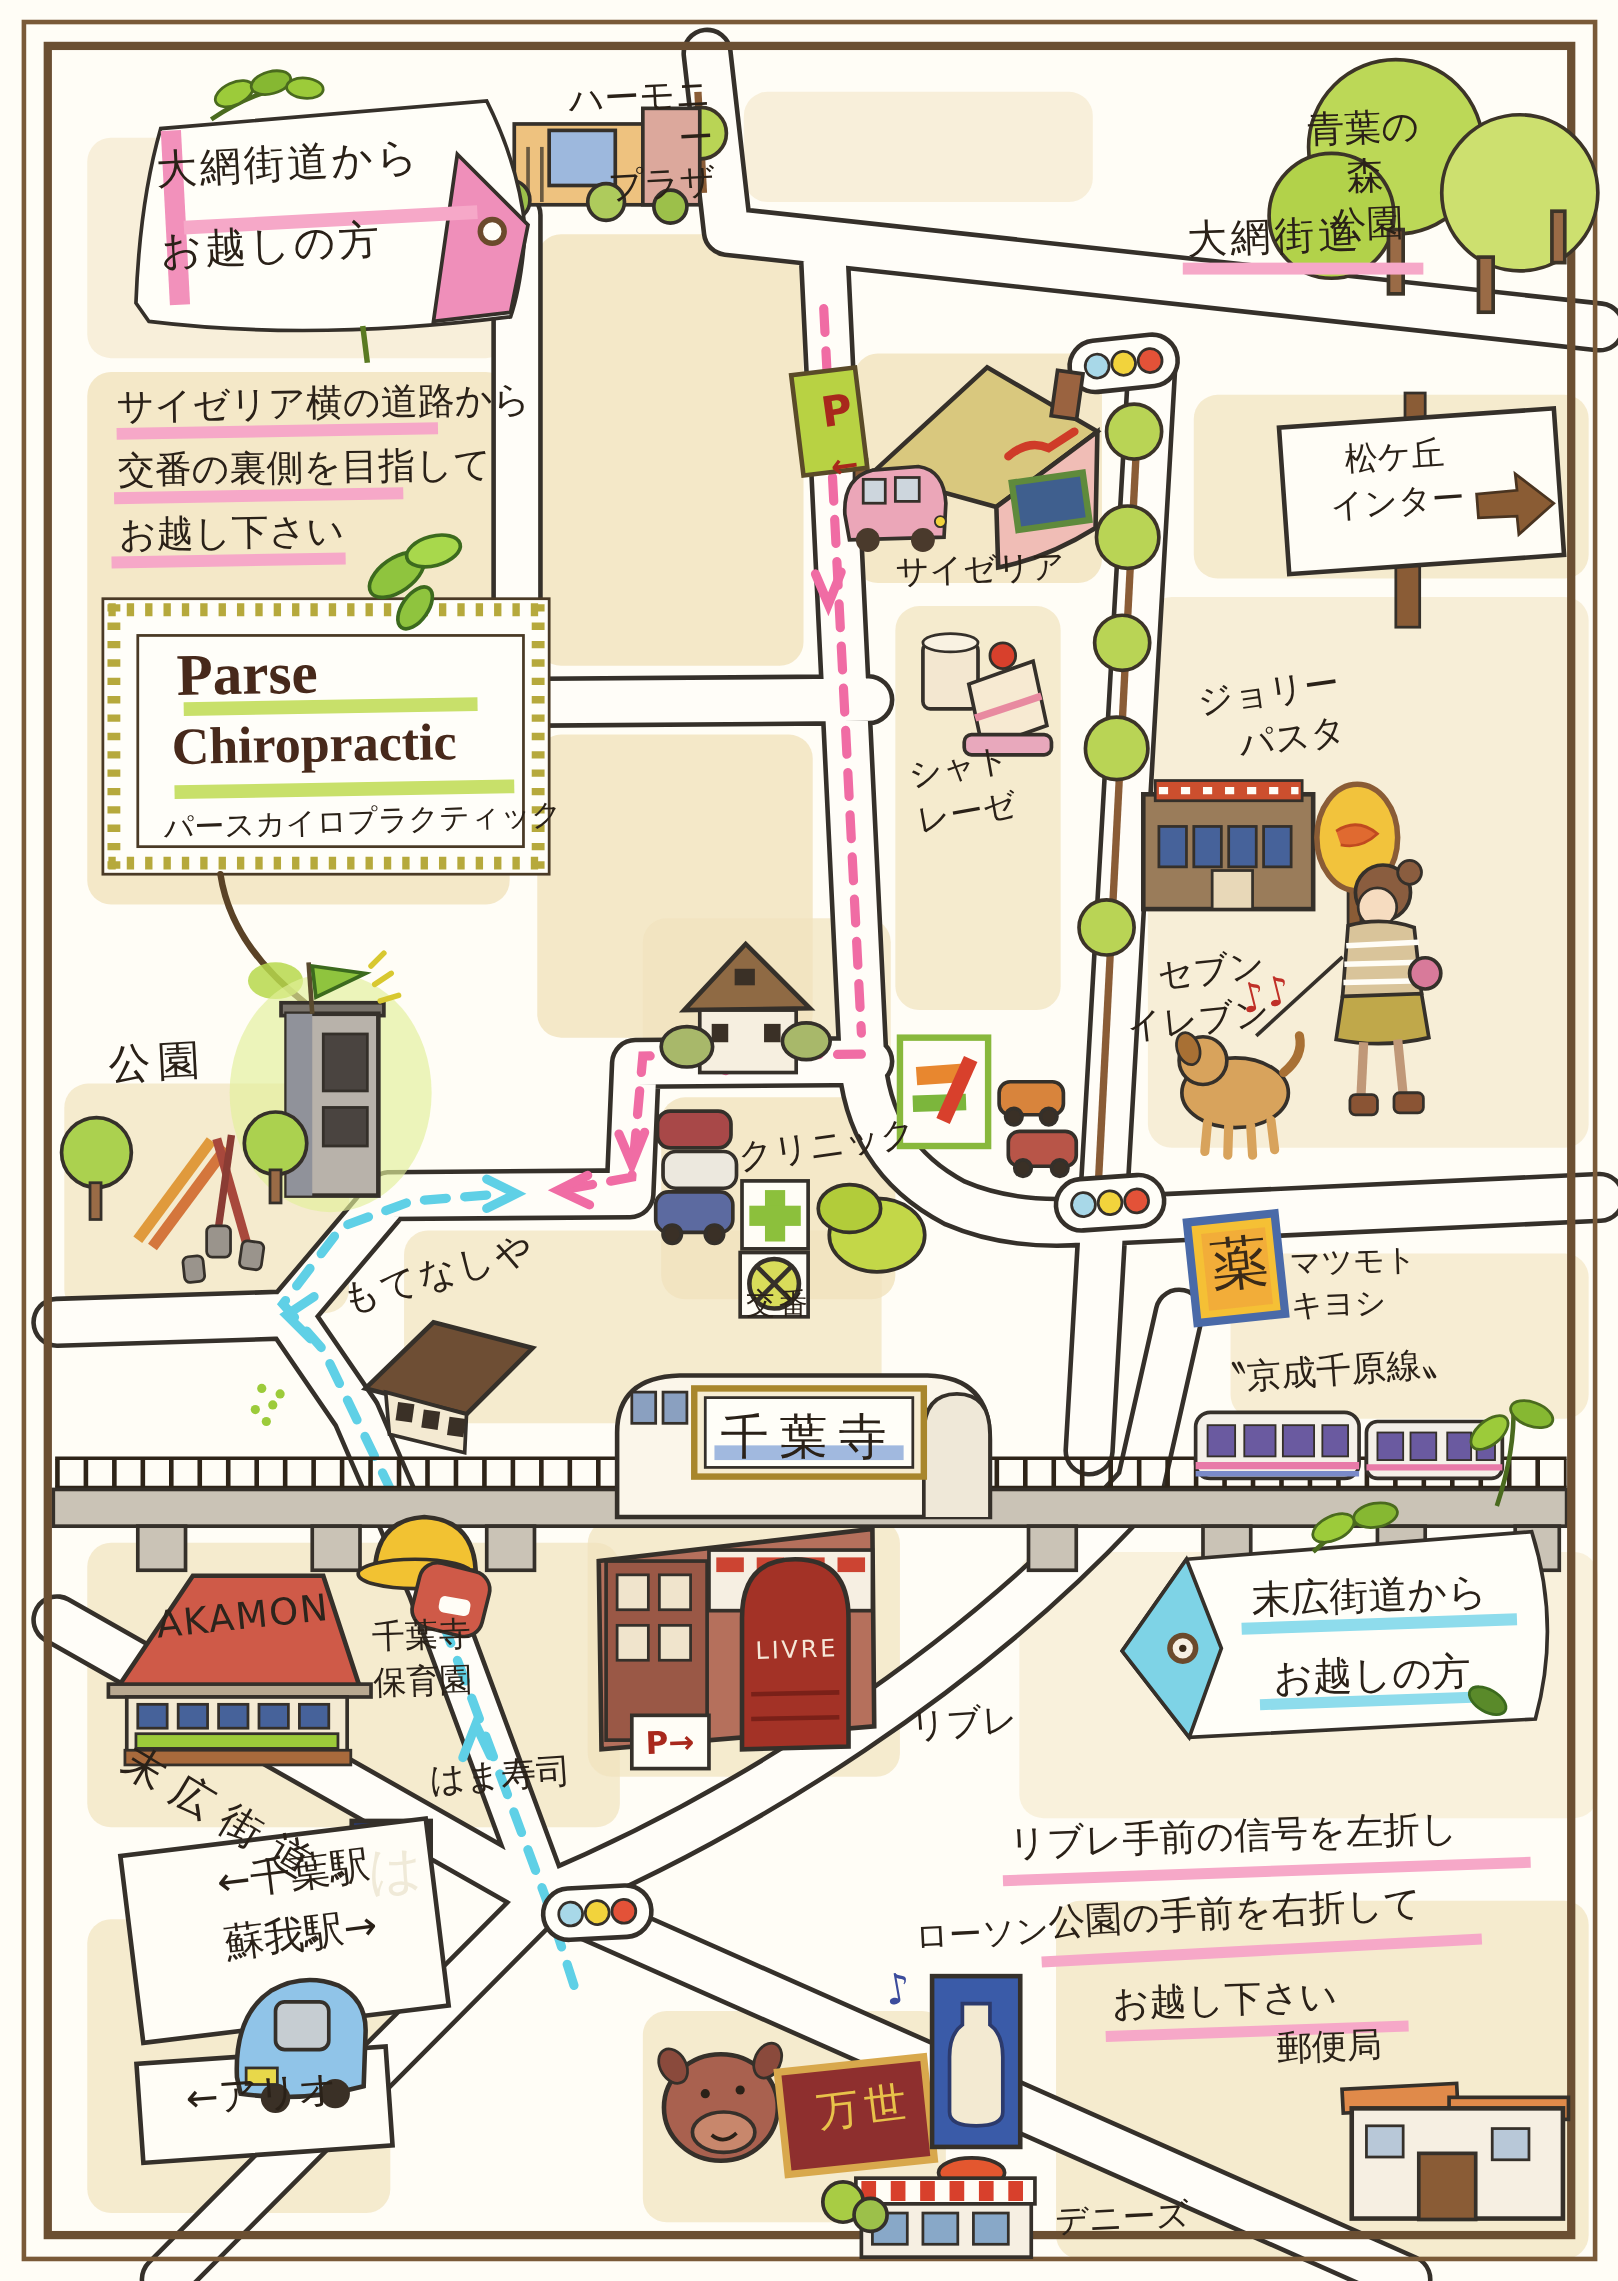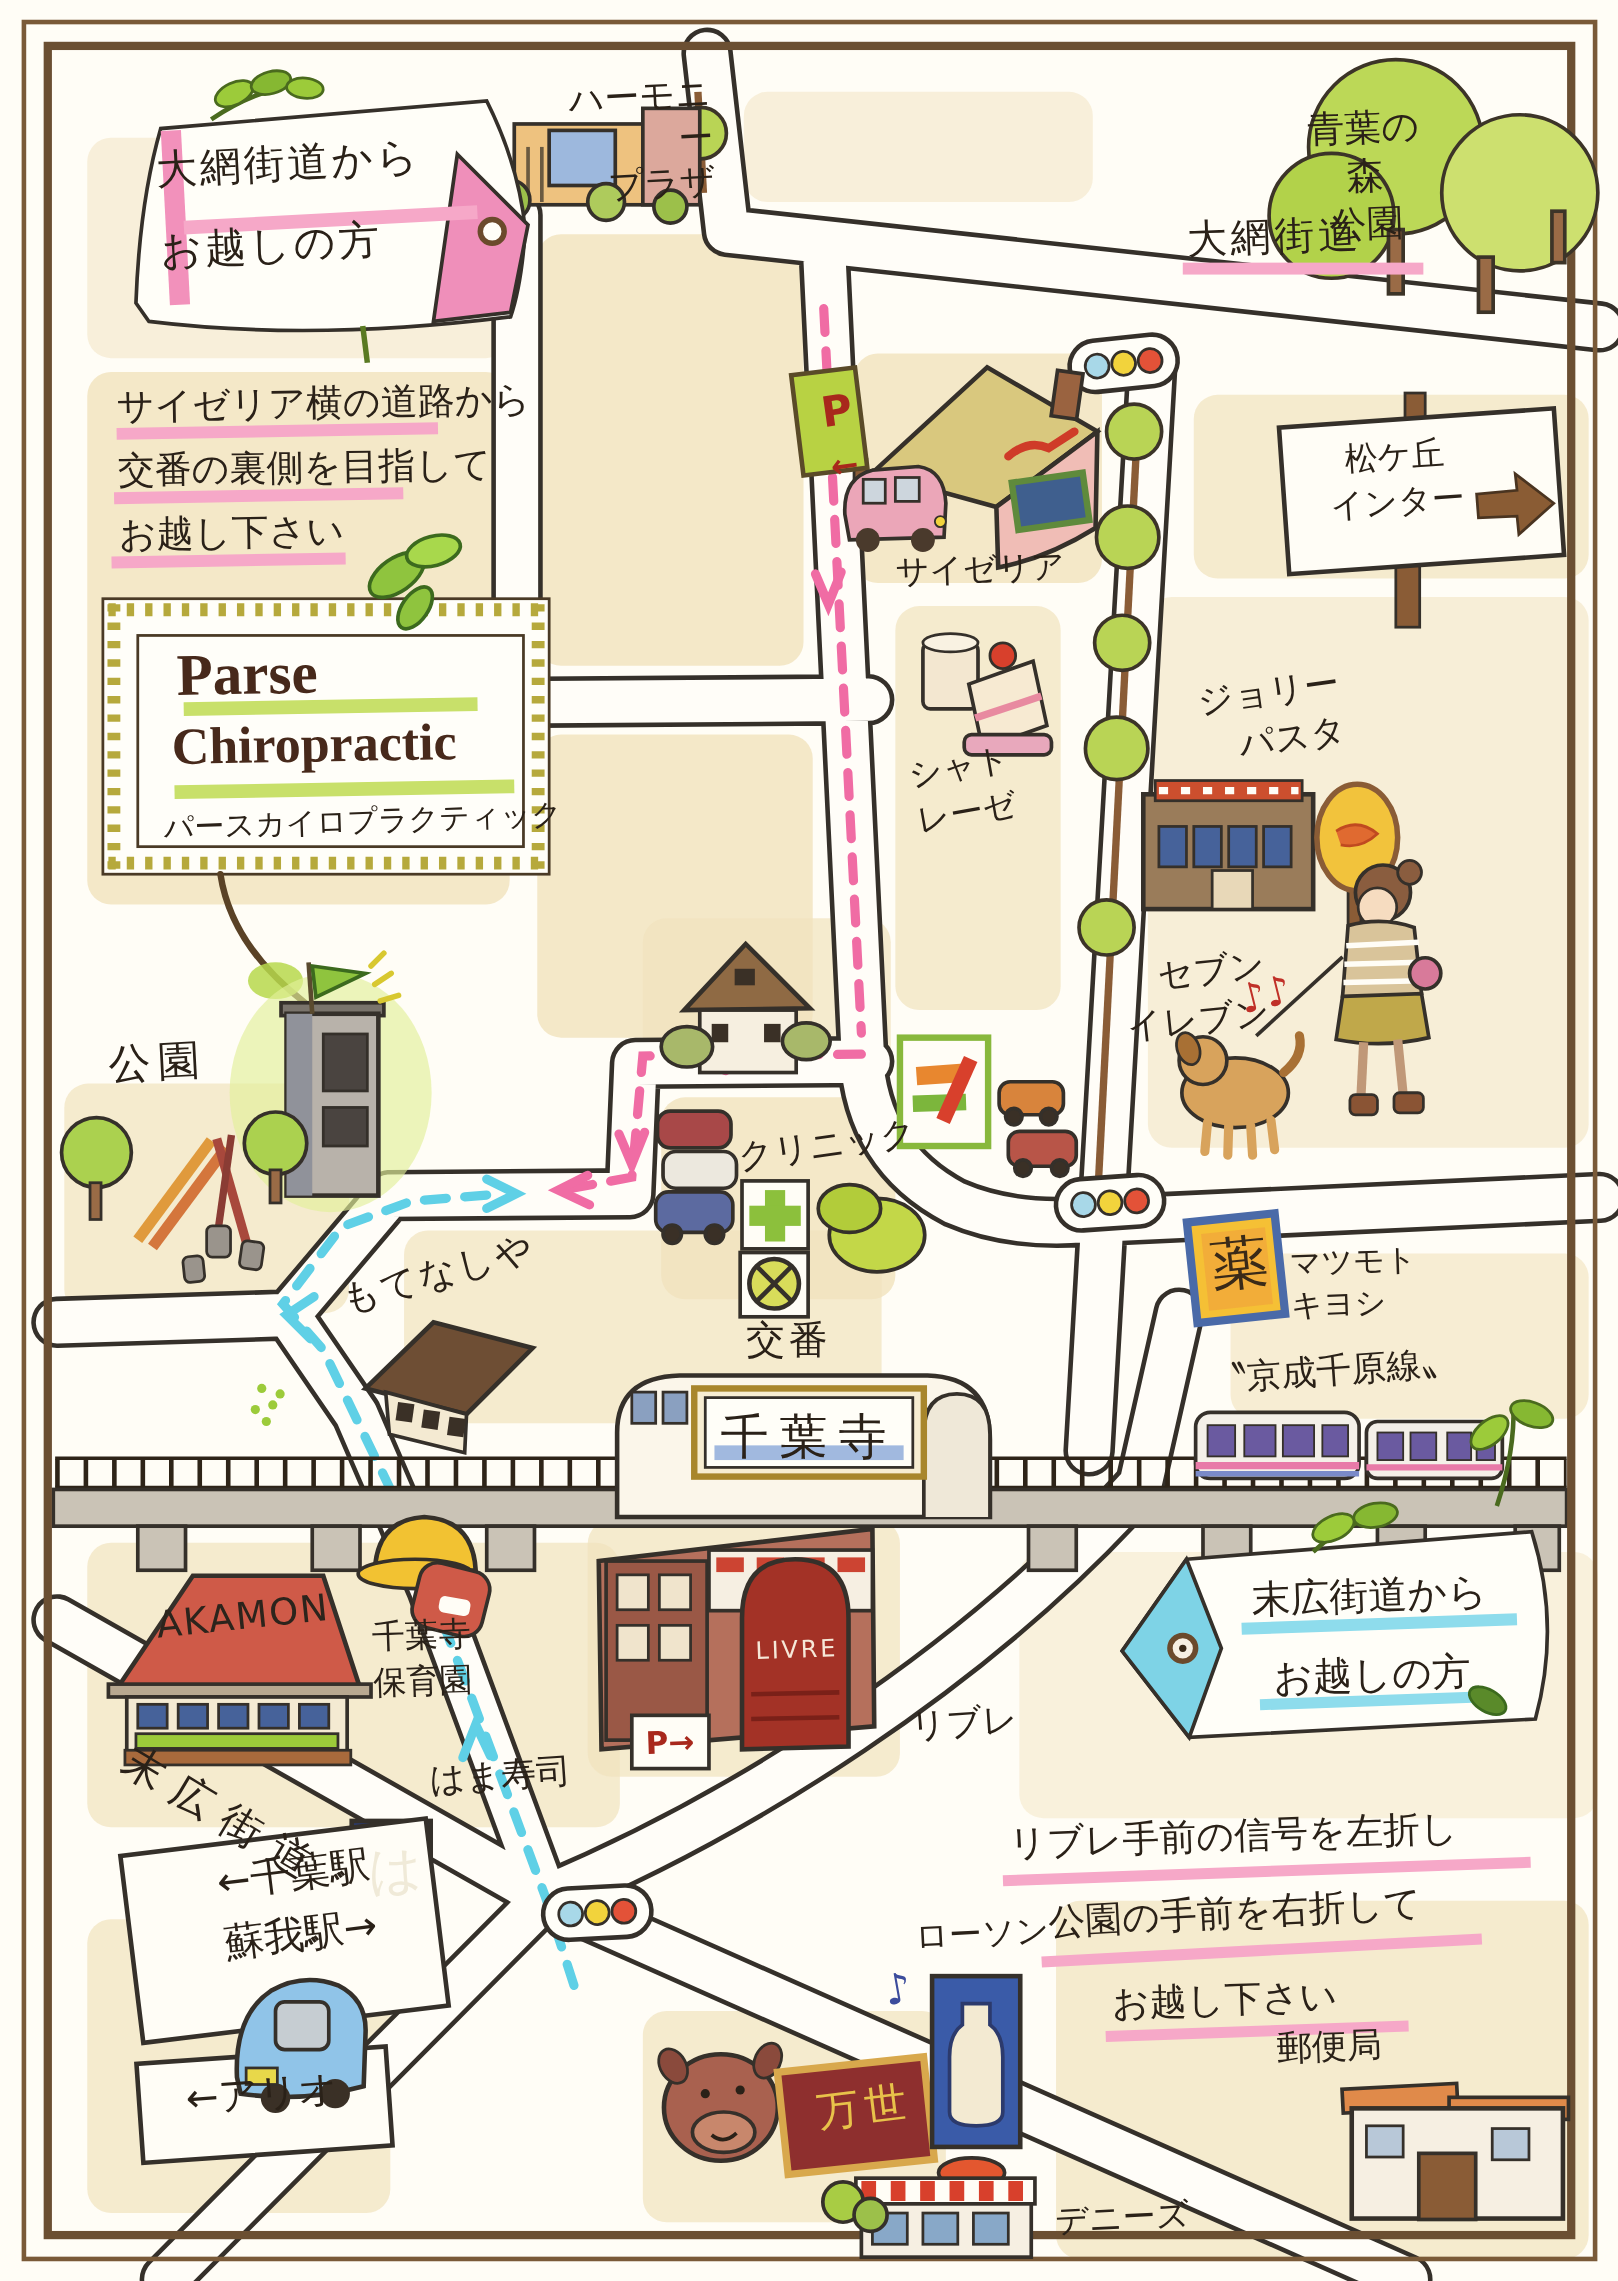--- a/index.html
+++ b/index.html
@@ -545,21 +545,21 @@
 レーゼ</div>
 
 <div class="lbl rgt" style="left:1181px;top:680px;width:156px;font-size:35px;line-height:48px;transform:rotate(-8deg);">ジョリー
 パスタ</div>
 
 <div class="lbl rgt" style="left:1084px;top:959px;width:179px;font-size:35px;line-height:48px;transform:rotate(-6deg);">セブン
 イレブン</div>
 
 <div class="lbl" style="left:735px;top:1135px;font-size:35px;transform:rotate(-8deg);">クリニック</div>
 
-<div class="lbl" style="left:746px;top:1315px;font-size:39px;letter-spacing:3.7px;">交番</div>
+<div class="lbl" style="left:746px;top:1285px;font-size:29px;letter-spacing:3.7px;">交番</div>
 
 <div class="lbl" style="left:107px;top:1038px;font-size:42px;letter-spacing:7.3px;transform:rotate(-3deg);">公園</div>
 
 <div class="lbl" style="left:336px;top:1278px;font-size:37px;letter-spacing:1.8px;transform:rotate(-16deg);">もてなしや</div>
 
 <div class="lbl" style="left:1289px;top:1242px;font-size:31px;line-height:42px;transform:rotate(-2deg);">マツモト
 キヨシ</div>
 <div class="lbl" style="left:1207px;top:1229px;font-size:57px;color:#3a2a18;transform:rotate(-6deg);">薬</div>
 
 <div class="lbl" style="left:1210px;top:1357px;font-size:35px;transform:rotate(-4deg);">〝京成千原線〟</div>

